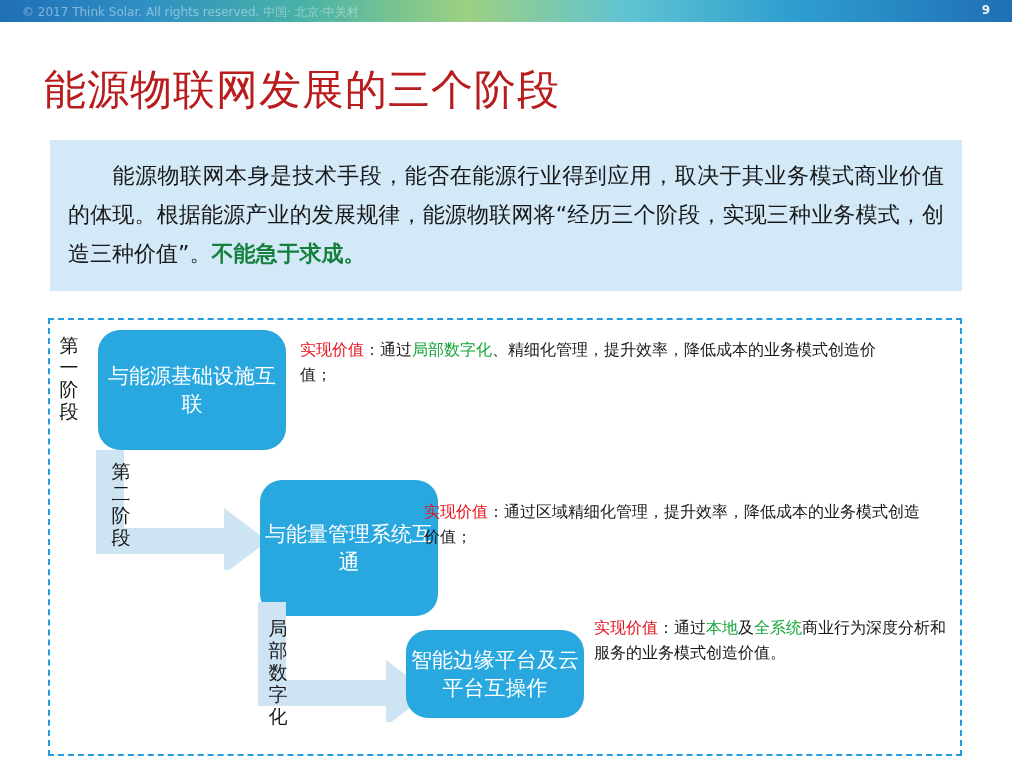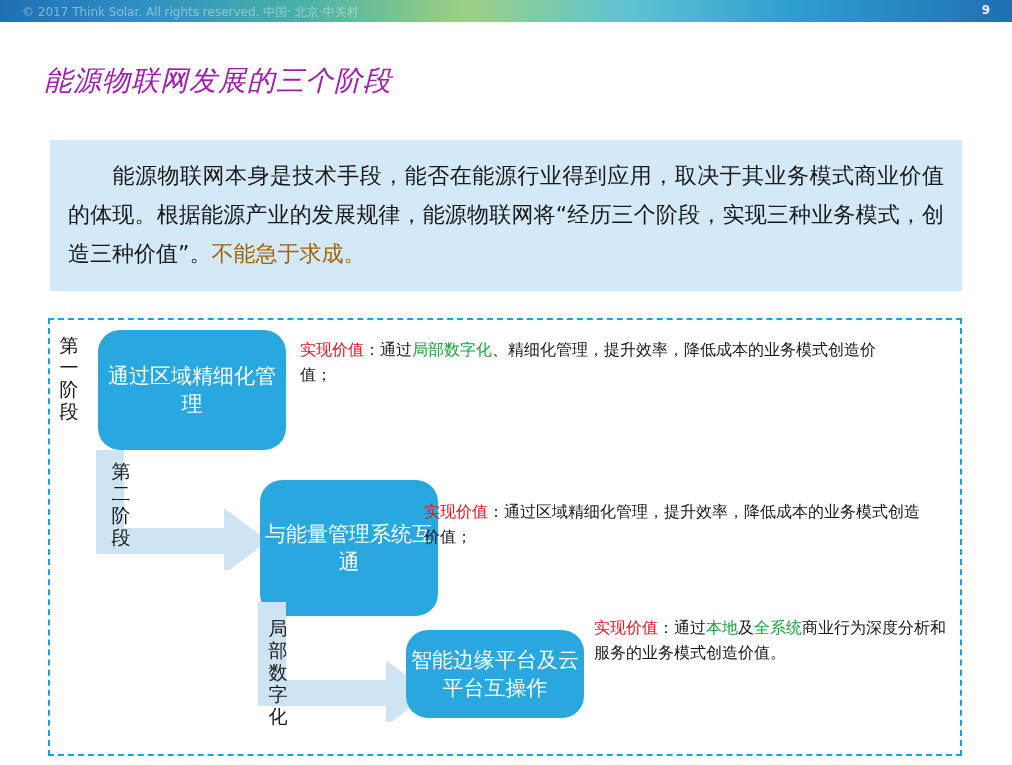--- a/index.html
+++ b/index.html
@@ -35,41 +35,40 @@
     position: absolute;
     right: 22px; top: 3px;
     font-size: 12px;
     color: #e9f2f8;
     font-weight: bold;
   }
   
   .slide-title {
     position: absolute;
     left: 44px; top: 62px;
-    font-size: 28px;
-    color: #a21caf;
+    font-size: 42px;
+    color: #b91c1c;
     letter-spacing: 1px;
     white-space: nowrap;
-    font-style: italic;
   }
   
   .intro-box {
     position: absolute;
     left: 50px; top: 140px;
     width: 912px;
     padding: 16px 18px 18px 18px;
     background: #d4e9f7;
     box-sizing: border-box;
     font-size: 22px;
     line-height: 1.78;
     color: #17181a;
     text-align: justify;
   }
   .intro-box .indent { display: inline-block; width: 44px; }
-  .red-strong { color: #a16207; }
+  .red-strong { color: #15803d; font-weight: bold; }
   
   .dashed-box {
     position: absolute;
     left: 48px; top: 318px;
     width: 914px;
     height: 438px;
     border: 2px dashed #1f9de0;
     box-sizing: border-box;
   }
   
@@ -129,21 +128,21 @@
 <div class="slide-title">能源物联网发展的三个阶段</div>
 
 <div class="intro-box">
   <span class="indent"></span><span>能源物联网本身是技术手段，能否在能源行业得到应用，取决于其业务模式商业价值的体现。根据能源产业的发展规律，能源物联网将“经历三个阶段，实现三种业务模式，创造三种价值”。</span><span class="red-strong">不能急于求成。</span>
 </div>
 
 <div class="dashed-box"></div>
 
 <div class="stage-label stage-1">第一阶段</div>
 <div class="blue-box box1">
-  <span>通过区域精细化管理</span>
+  <span>与能源基础设施互联</span>
 </div>
 <div class="desc desc-1">
   <span class="red">实现价值</span><span>：通过</span><span class="green">局部数字化</span><span>、精细化管理，提升效率，降低成本的业务模式创造价值；</span>
 </div>
 
 <div class="arrow arrow-1">
   <svg width="180" height="120" viewBox="0 0 180 120">
     <path d="M0 0 L28 0 L28 78 L128 78 L128 58 L172 91 L128 124 L128 104 L0 104 Z" fill="#cfe4f3"></path>
   </svg>
 </div>

